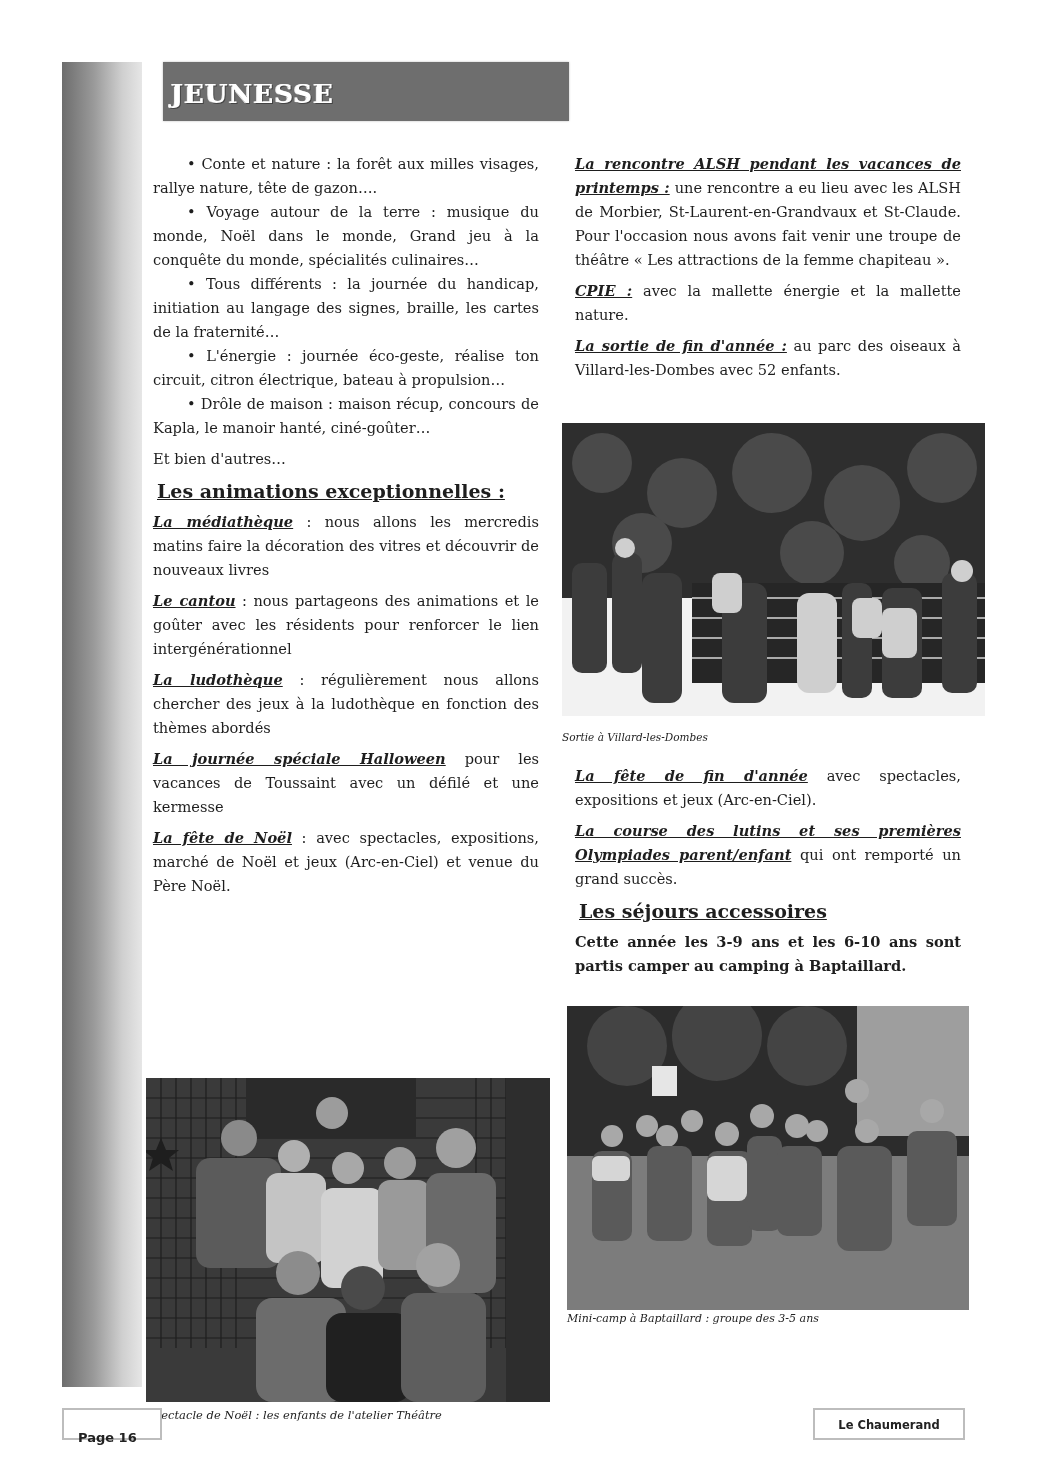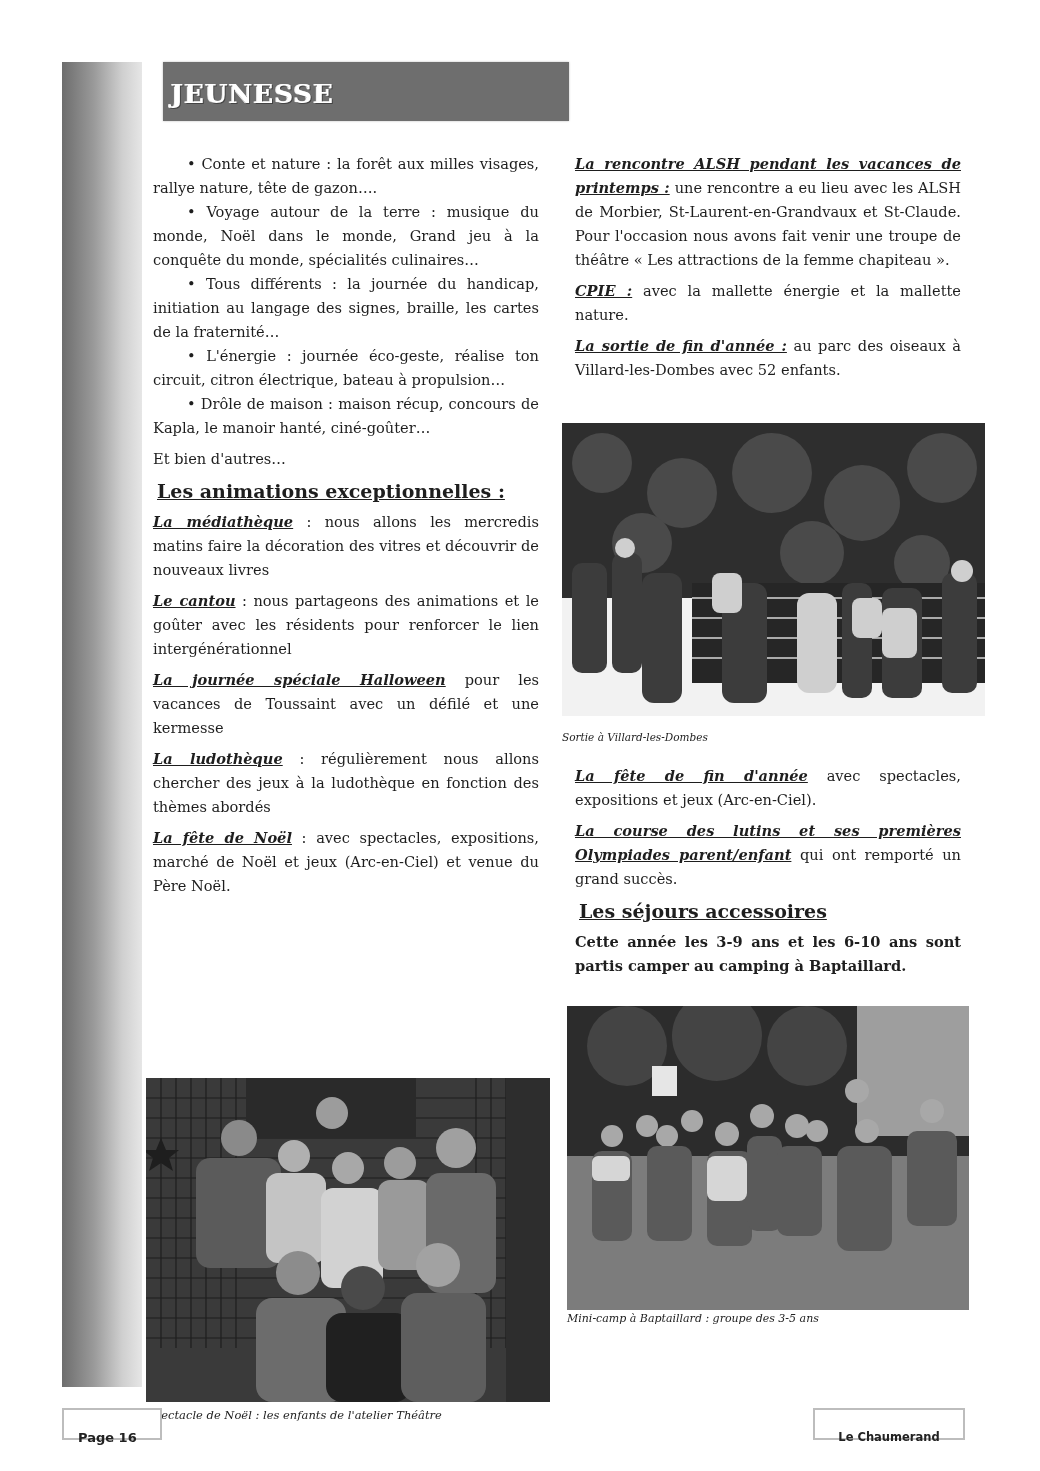--- a/index.html
+++ b/index.html
@@ -28,43 +28,43 @@
   .photo svg { display: block; width: 100%; height: 100%; }
   .caption { position: absolute; font-style: italic; font-size: 11.5px; text-align: left; color: #222; }
 
   .page-box { position: absolute; left: 62px; top: 1408px; width: 100px; height: 32px;
     border: 2px solid #bdbdbd; background: #fff; box-sizing: border-box;
     font-family: "DejaVu Sans", sans-serif; font-weight: bold; font-size: 13px; color: #222;
     padding: 20px 0 0 14px; }
   .mag-box { position: absolute; left: 813px; top: 1408px; width: 152px; height: 32px;
     border: 2px solid #bdbdbd; background: #fff; box-sizing: border-box;
     font-family: "DejaVu Sans", sans-serif; font-weight: bold; font-size: 11.5px; color: #222;
-    text-align: center; padding-top: 20px; }
+    text-align: center; padding-top: 8px; }
 </style>
 </head>
 <body>
 
 <div class="sidebar-bar"></div>
 
 <div class="title-banner">
   <h1>JEUNESSE</h1>
 </div>
 
 <div class="col col-left">
   <p class="bullet">• Conte et nature : la forêt aux milles visages, rallye nature, tête de gazon….</p>
   <p class="bullet">• Voyage autour de la terre : musique du monde, Noël dans le monde, Grand jeu à la conquête du monde, spécialités culinaires…</p>
   <p class="bullet">• Tous différents : la journée du handicap, initiation au langage des signes, braille, les cartes de la fraternité…</p>
   <p class="bullet">• L'énergie : journée éco-geste, réalise ton circuit, citron électrique, bateau à propulsion…</p>
   <p class="bullet" style="margin-bottom:7px">• Drôle de maison : maison récup, concours de Kapla, le manoir hanté, ciné-goûter…</p>
   <p>Et bien d'autres…</p>
   <h2>Les animations exceptionnelles :</h2>
   <p><span class="lead">La médiathèque</span><span> : nous allons les mercredis matins faire la décoration des vitres et découvrir de nouveaux livres</span></p>
   <p><span class="lead">Le cantou</span><span> : nous partageons des animations et le goûter avec les résidents pour renforcer le lien intergénérationnel</span></p>
+  <p><span class="lead">La ludothèque</span><span> : régulièrement nous allons chercher des jeux à la ludothèque en fonction des thèmes abordés</span></p>
   <p><span class="lead">La journée spéciale Halloween</span><span> pour les vacances de Toussaint avec un défilé et une kermesse</span></p>
-  <p><span class="lead">La ludothèque</span><span> : régulièrement nous allons chercher des jeux à la ludothèque en fonction des thèmes abordés</span></p>
   <p><span class="lead">La fête de Noël</span><span> : avec spectacles, expositions, marché de Noël et jeux (Arc-en-Ciel) et venue du Père Noël.</span></p>
 </div>
 
 <div class="photo" style="left:146px; top:1078px; width:404px; height:324px;">
   <svg viewBox="0 0 404 324" preserveAspectRatio="none">
     <rect width="404" height="324" fill="#3a3a3a"></rect>
     <g stroke="#1b1b1b" stroke-width="1.2" opacity="0.9">
       <path d="M0 20 H404 M0 40 H404 M0 60 H404 M0 80 H404 M0 100 H404 M0 120 H404 M0 140 H404 M0 160 H404 M0 180 H404 M0 200 H404 M0 220 H404 M0 240 H404 M0 260 H404"></path>
       <path d="M15 0 V270 M30 0 V270 M45 0 V270 M60 0 V270 M75 0 V270 M90 0 V270 M330 0 V270 M345 0 V270 M360 0 V270 M375 0 V270"></path>
     </g>

